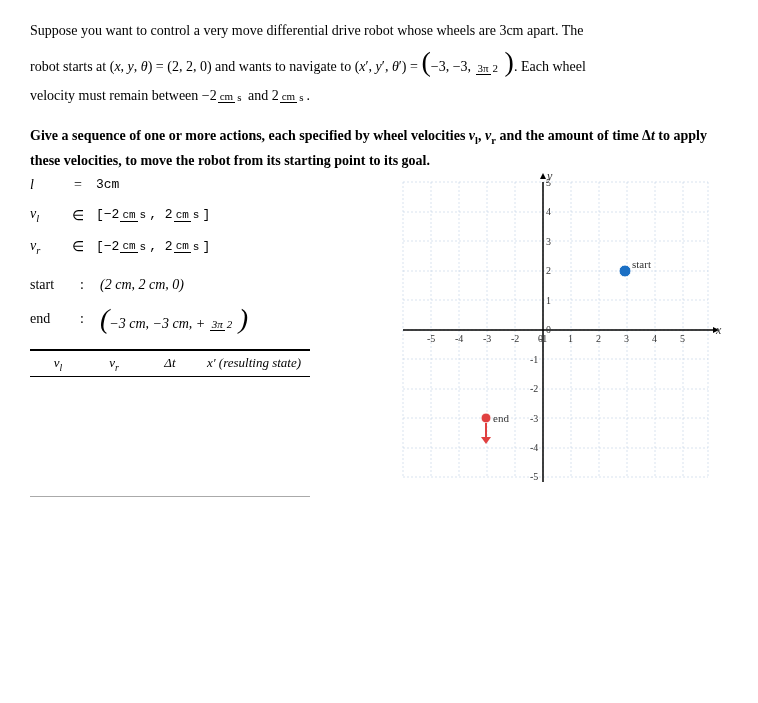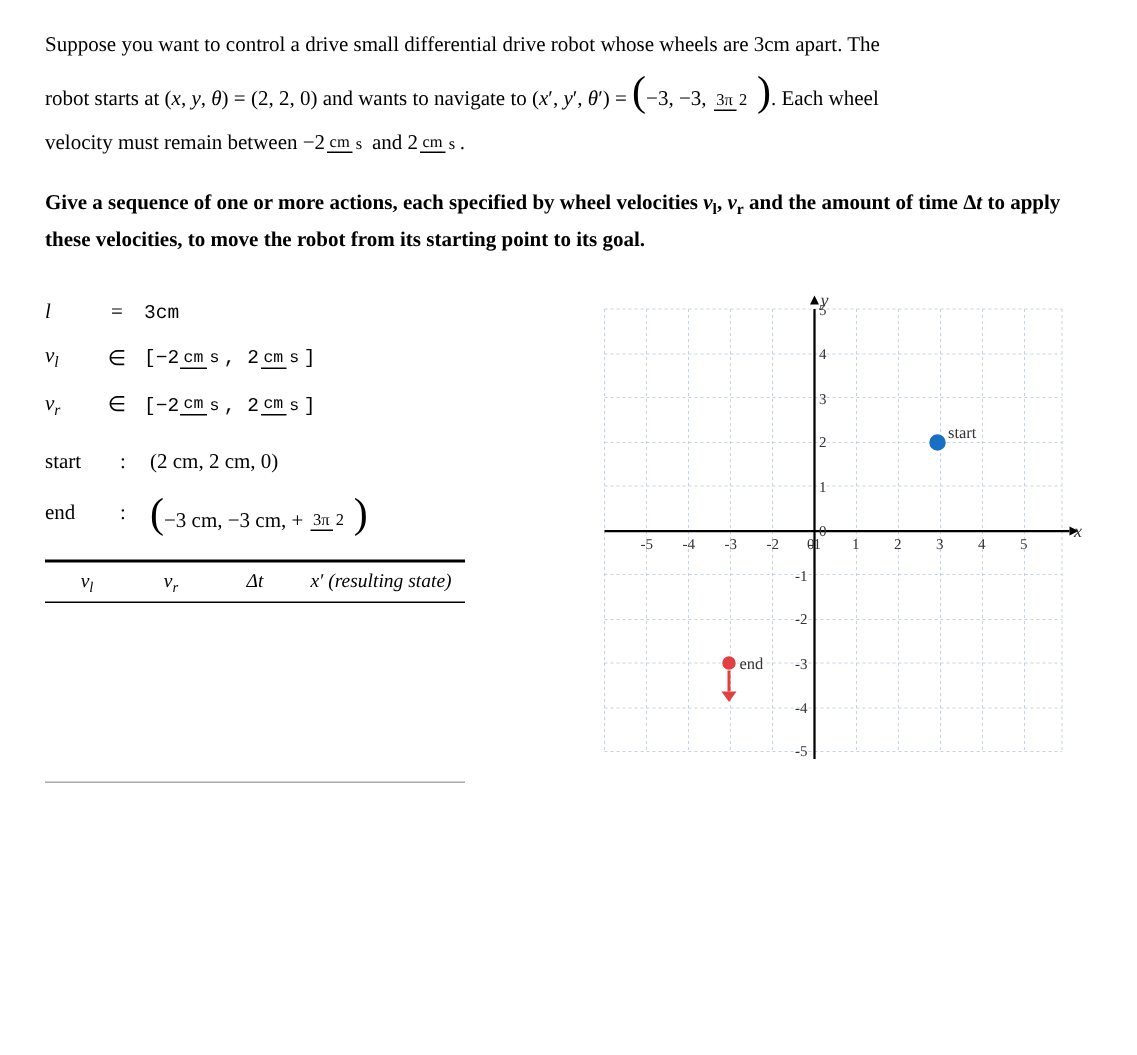--- a/index.html
+++ b/index.html
@@ -15,21 +15,21 @@
     .problem-text {
       line-height: 1.6;
       margin-bottom: 18px;
     }
     .problem-text p {
       margin-bottom: 6px;
     }
     .bold-instruction {
       font-weight: bold;
       line-height: 1.6;
-      margin-bottom: 24px;
+      margin-bottom: 0;
     }
     .params-section {
       display: flex;
       flex-direction: column;
       gap: 4px;
       margin-bottom: 16px;
       font-size: 14px;
     }
     .param-row {
       display: flex;
@@ -83,20 +83,21 @@
     }
     .se-label {
       width: 40px;
       font-size: 14px;
     }
     .se-colon {
       width: 10px;
     }
     .se-val {
       font-size: 14px;
+      font-style: italic;
     }
     .paren-big {
       font-size: 28px;
       line-height: 1;
       font-weight: 100;
     }
     .table-section {
       margin-top: 8px;
       width: 280px;
     }
@@ -141,21 +142,21 @@
     }
     sub { font-size: 0.75em; vertical-align: sub; }
   </style>
 </head>
 <body>
 
 <div>
 
   <div class="problem-text">
     <p>
-      Suppose you want to control a drive small differential drive robot whose wheels are 3cm apart. The
+      Suppose you want to control a very move differential drive robot whose wheels are 3cm apart. The
     </p>
     <p>
       robot starts at (<i>x</i>, <i>y</i>, <i>θ</i>) = (2, 2, 0) and wants to navigate to (<i>x</i>′, <i>y</i>′, <i>θ</i>′) = 
       <span class="paren-big">(</span>−3, −3, 
       <span class="fraction">
           <span class="num">3π</span>
           <span class="den">2</span>
         </span>
       <span class="paren-big">)</span>. Each wheel
     </p>

